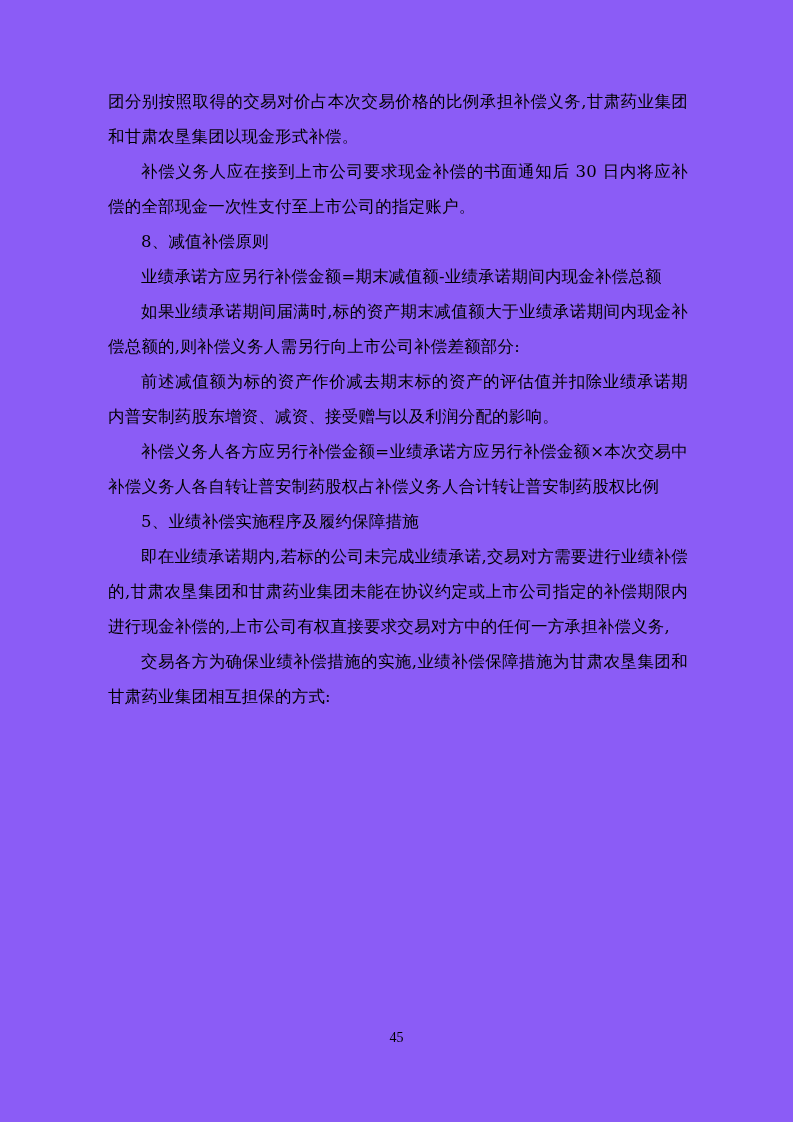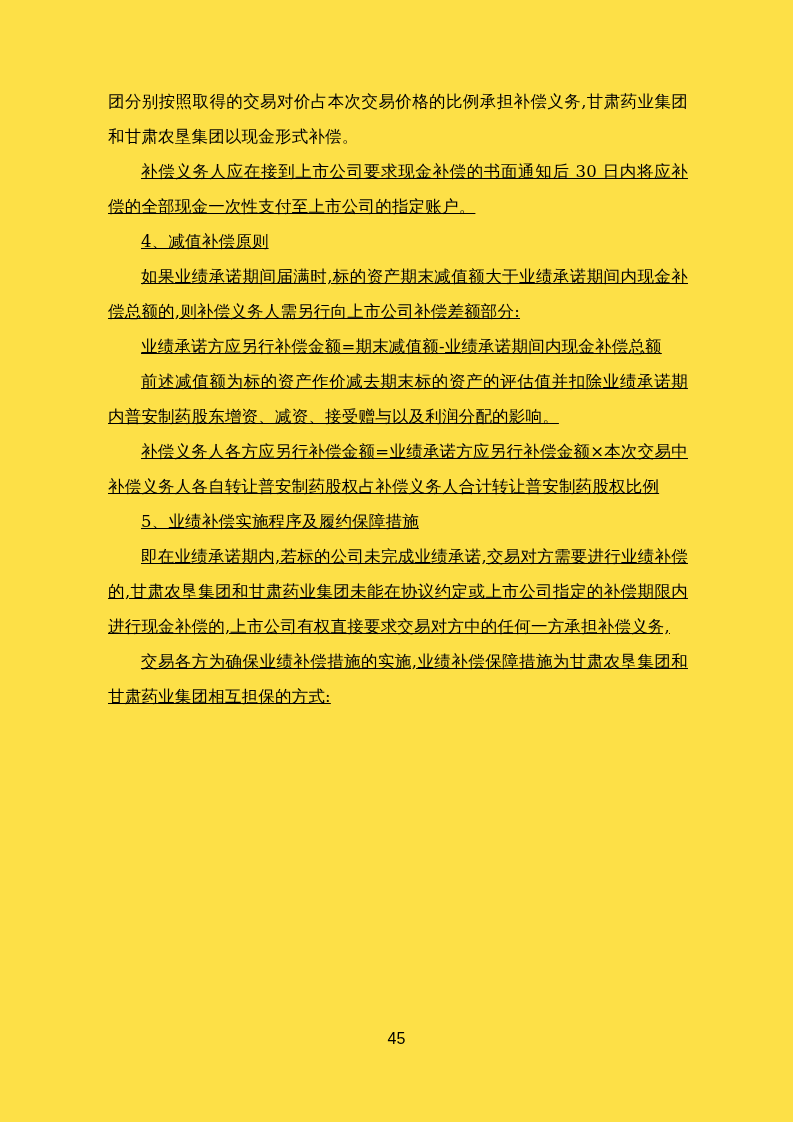--- a/index.html
+++ b/index.html
@@ -8,21 +8,21 @@
     background: #9a9a9a;
   }
   body {
     font-family: "DejaVu Serif", "Liberation Serif", serif;
   }
   .page {
     position: relative;
     width: 793px;
     height: 1122px;
     margin: 0 auto;
-    background: #fde047;
+    background: #8b5cf6;
     box-sizing: border-box;
     overflow: hidden;
   }
   .content {
     position: absolute;
     left: 108px;
     top: 84px;
     width: 580px;
   }
   p {
@@ -30,43 +30,42 @@
     font-size: 16.5px;
     line-height: 35px;
     color: #000000;
     text-align: justify;
     text-justify: inter-ideograph;
     letter-spacing: 0.2px;
     font-family: "DejaVu Serif", "Liberation Serif", serif;
   }
   p.indent {
     text-indent: 33px;
-    text-decoration: underline;
   }
   .page-number {
     position: absolute;
     left: 0;
     right: 0;
     top: 1030px;
     text-align: center;
-    font-size: 16px;
+    font-size: 14px;
     color: #000000;
-    font-family: Liberation Sans, sans-serif;
+    font-family: Liberation Serif, serif;
   }
 </style>
 </head>
 <body>
 
 <div class="page">
   <div class="content">
     <p>团分别按照取得的交易对价占本次交易价格的比例承担补偿义务,甘肃药业集团和甘肃农垦集团以现金形式补偿。</p>
     <p class="indent">补偿义务人应在接到上市公司要求现金补偿的书面通知后 30 日内将应补偿的全部现金一次性支付至上市公司的指定账户。</p>
-    <p class="indent">4、减值补偿原则</p>
+    <p class="indent">8、减值补偿原则</p>
+    <p class="indent">业绩承诺方应另行补偿金额=期末减值额-业绩承诺期间内现金补偿总额</p>
     <p class="indent">如果业绩承诺期间届满时,标的资产期末减值额大于业绩承诺期间内现金补偿总额的,则补偿义务人需另行向上市公司补偿差额部分:</p>
-    <p class="indent">业绩承诺方应另行补偿金额=期末减值额-业绩承诺期间内现金补偿总额</p>
     <p class="indent">前述减值额为标的资产作价减去期末标的资产的评估值并扣除业绩承诺期内普安制药股东增资、减资、接受赠与以及利润分配的影响。</p>
     <p class="indent">补偿义务人各方应另行补偿金额=业绩承诺方应另行补偿金额×本次交易中补偿义务人各自转让普安制药股权占补偿义务人合计转让普安制药股权比例</p>
     <p class="indent">5、业绩补偿实施程序及履约保障措施</p>
     <p class="indent">即在业绩承诺期内,若标的公司未完成业绩承诺,交易对方需要进行业绩补偿的,甘肃农垦集团和甘肃药业集团未能在协议约定或上市公司指定的补偿期限内进行现金补偿的,上市公司有权直接要求交易对方中的任何一方承担补偿义务,</p>
     <p class="indent">交易各方为确保业绩补偿措施的实施,业绩补偿保障措施为甘肃农垦集团和甘肃药业集团相互担保的方式:</p>
   </div>
   <div class="page-number">45</div>
 </div>
 
 </body></html>

